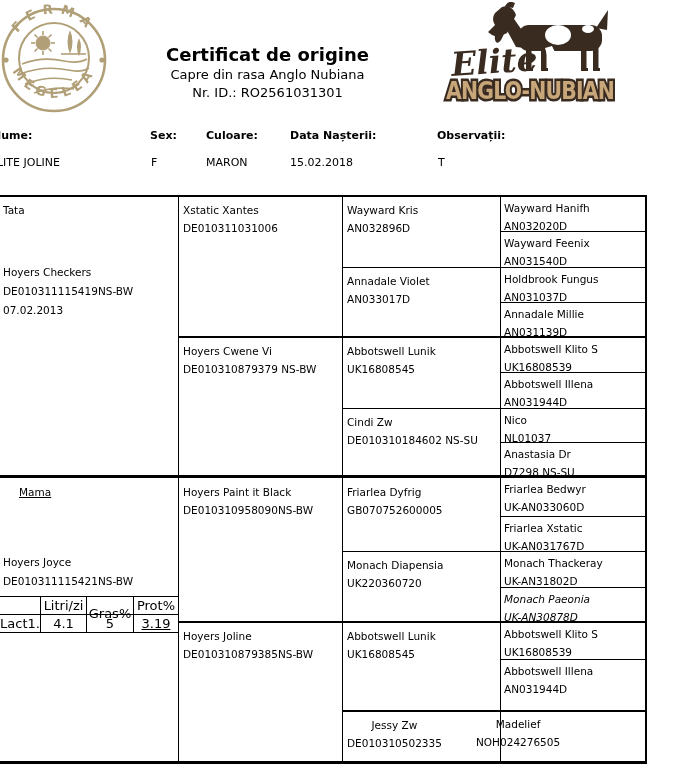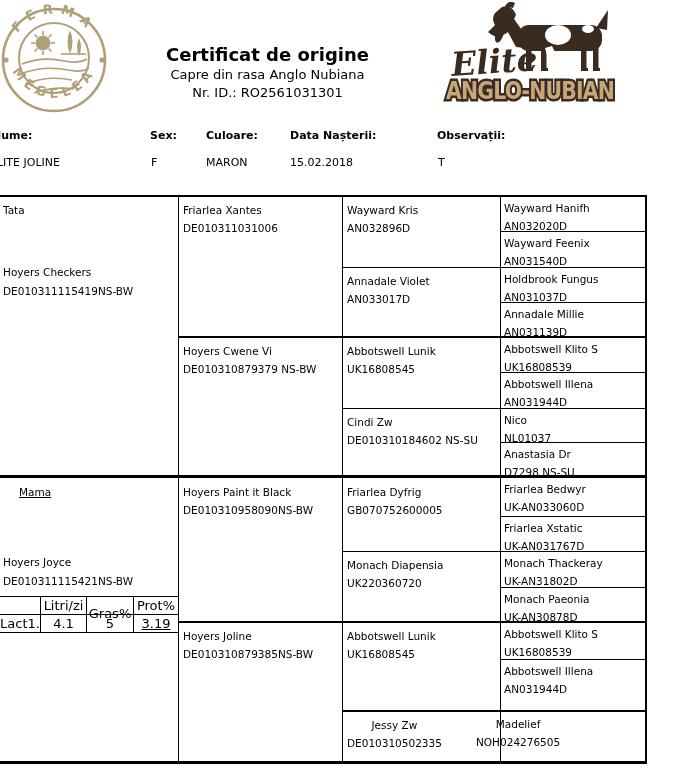--- a/index.html
+++ b/index.html
@@ -137,39 +137,40 @@
   <div class="vl" style="left:40px;top:596px;width:1px;height:37px;"></div>
   <div class="vl" style="left:86px;top:596px;width:1px;height:37px;"></div>
   <div class="vl" style="left:133px;top:596px;width:1px;height:37px;"></div>
 
   <div class="cell" style="left:3px;top:201px;">
     <span>Tata</span>
   </div>
   <div class="cell cell3" style="left:3px;top:263px;">
     <span>Hoyers Checkers</span>
     <span>DE010311115419NS-BW</span>
+    <span>07.02.2013</span>
   </div>
   <div class="cell" style="left:19px;top:483px;text-decoration:underline;">
     <span>Mama</span>
   </div>
   <div class="cell cell3" style="left:3px;top:553px;">
     <span>Hoyers Joyce</span>
     <span>DE010311115421NS-BW</span>
   </div>
 
   <div class="lact" style="left:41px;top:597px;width:45px;">Litri/zi</div>
   <div class="lact" style="left:87px;top:597px;width:46px;margin-top:8px;">Gras%</div>
   <div class="lact" style="left:134px;top:597px;width:44px;">Prot%</div>
   <div class="lact" style="left:0px;top:615px;width:40px;">Lact1.</div>
   <div class="lact" style="left:41px;top:615px;width:45px;">4.1</div>
   <div class="lact" style="left:87px;top:615px;width:46px;">5</div>
   <div class="lact" style="left:134px;top:615px;width:44px;text-decoration:underline;">3.19</div>
 
   <div class="cell" style="left:183px;top:201px;">
-    <span>Friarlea Xantes</span>
+    <span>Xstatic Xantes</span>
     <span>DE010311031006</span>
   </div>
   <div class="cell" style="left:183px;top:342px;">
     <span>Hoyers Cwene Vi</span>
     <span>DE010310879379 NS-BW</span>
   </div>
   <div class="cell" style="left:183px;top:483px;">
     <span>Hoyers Paint it Black</span>
     <span>DE010310958090NS-BW</span>
   </div>
@@ -248,21 +249,21 @@
     <span>UK-AN033060D</span>
   </div>
   <div class="cell" style="left:504px;top:519px;">
     <span>Friarlea Xstatic</span>
     <span>UK-AN031767D</span>
   </div>
   <div class="cell" style="left:504px;top:554px;">
     <span>Monach Thackeray</span>
     <span>UK-AN31802D</span>
   </div>
-  <div class="cell" style="left:504px;top:590px;">
+  <div class="cell" style="left:504px;top:590px;font-style:italic;">
     <span>Monach Paeonia</span>
     <span>UK-AN30878D</span>
   </div>
   <div class="cell" style="left:504px;top:625px;">
     <span>Abbotswell Klito S</span>
     <span>UK16808539</span>
   </div>
   <div class="cell" style="left:504px;top:662px;">
     <span>Abbotswell Illena</span>
     <span>AN031944D</span>

